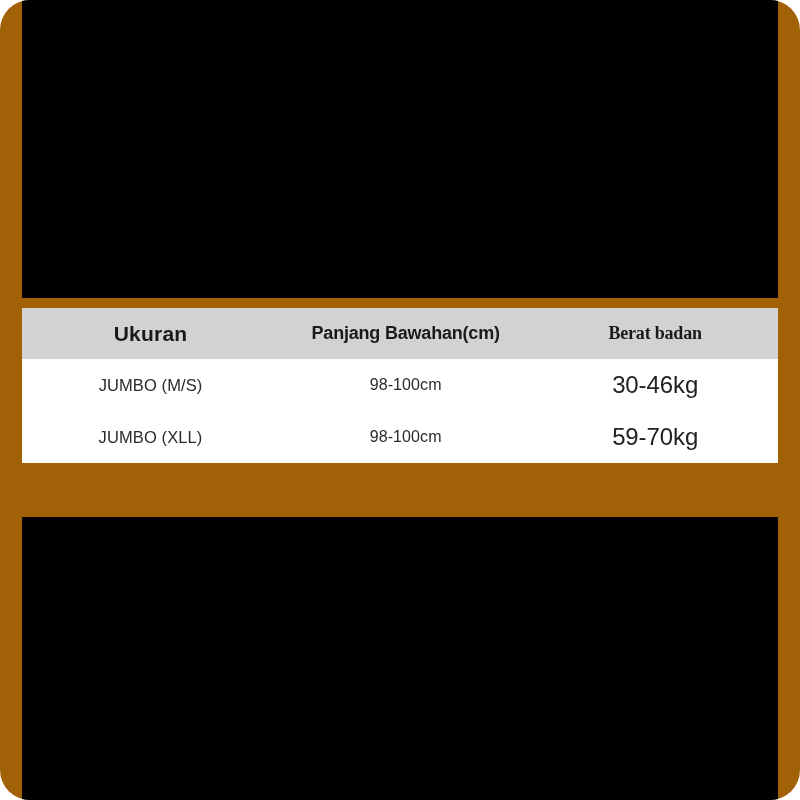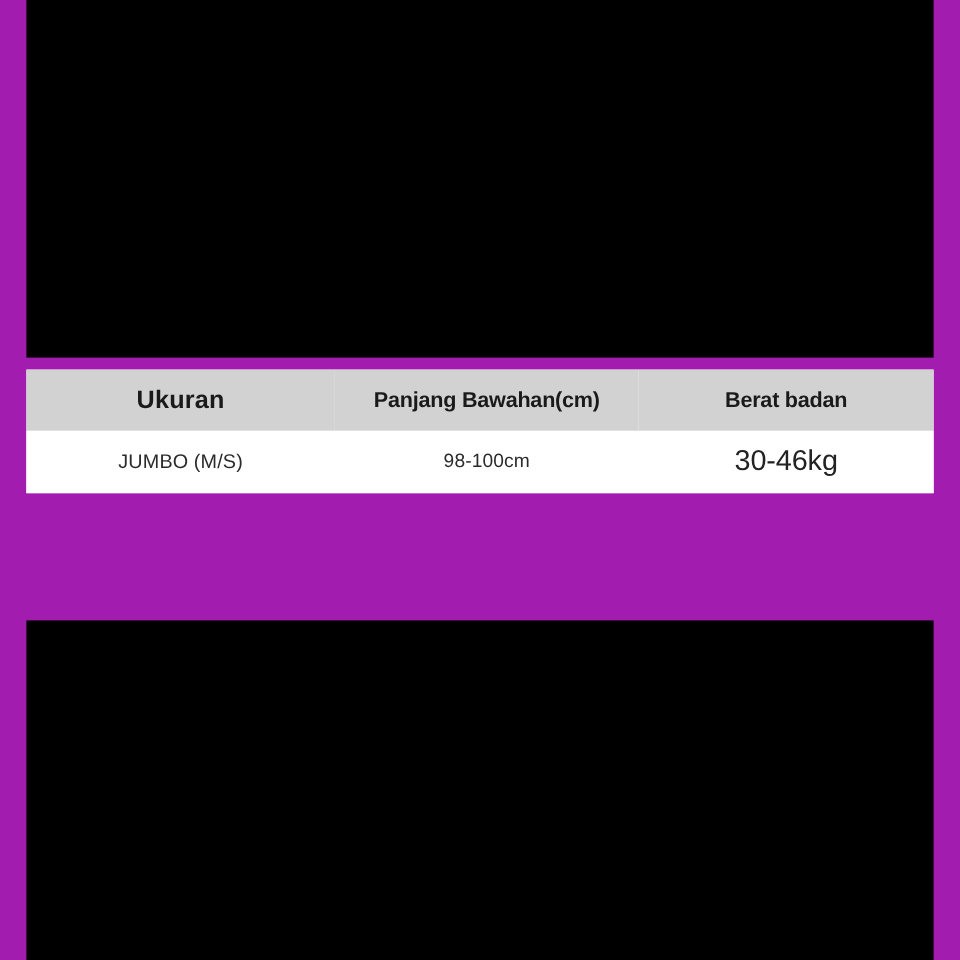--- a/index.html
+++ b/index.html
@@ -10,22 +10,23 @@
   }
   body {
     font-family: "Liberation Sans", "DejaVu Sans", sans-serif;
     -webkit-font-smoothing: antialiased;
   }
 
   #page {
     position: relative;
     width: 800px;
     height: 800px;
-    background: #a21caf;
+    background: #a16207;
     overflow: hidden;
+    border-radius: 30px;
   }
 
   
   .band {
     position: absolute;
     left: 22px;
     width: 756px;
     background: #000000;
   }
   .band-top    { top: 0px;   height: 298px; }
@@ -64,21 +65,21 @@
     letter-spacing: -0.2px;
     color: #1a1a1a;
     font-stretch: condensed;
   }
 
   th.head-size {
     font-size: 21px;
     letter-spacing: 0.2px;
   }
   th.head-length { font-size: 18px; }
-  th.head-weight { font-size: 18px; }
+  th.head-weight { font-size: 18px; font-family: Liberation Serif, serif; }
 
   tbody tr {
     height: 52px;
   }
   tbody tr.row-odd  { background: #ffffff; }
   tbody tr.row-even { background: #f7f7f7; }
 
   tbody td {
     padding: 0;
     text-align: center;
@@ -121,19 +122,24 @@
           <th class="head-length">Panjang Bawahan(cm)</th>
           <th class="head-weight">Berat badan</th>
         </tr>
       </thead>
       <tbody>
         <tr class="row-odd">
           <td class="cell-size">JUMBO (M/S)</td>
           <td class="cell-length">98-100cm</td>
           <td class="cell-weight">30-46kg</td>
         </tr>
+        <tr class="row-odd">
+          <td class="cell-size">JUMBO (XLL)</td>
+          <td class="cell-length">98-100cm</td>
+          <td class="cell-weight">59-70kg</td>
+        </tr>
       </tbody>
     </table>
   </div>
 
   <div class="band band-bottom"></div>
 
 </div>
 
 </body></html>

